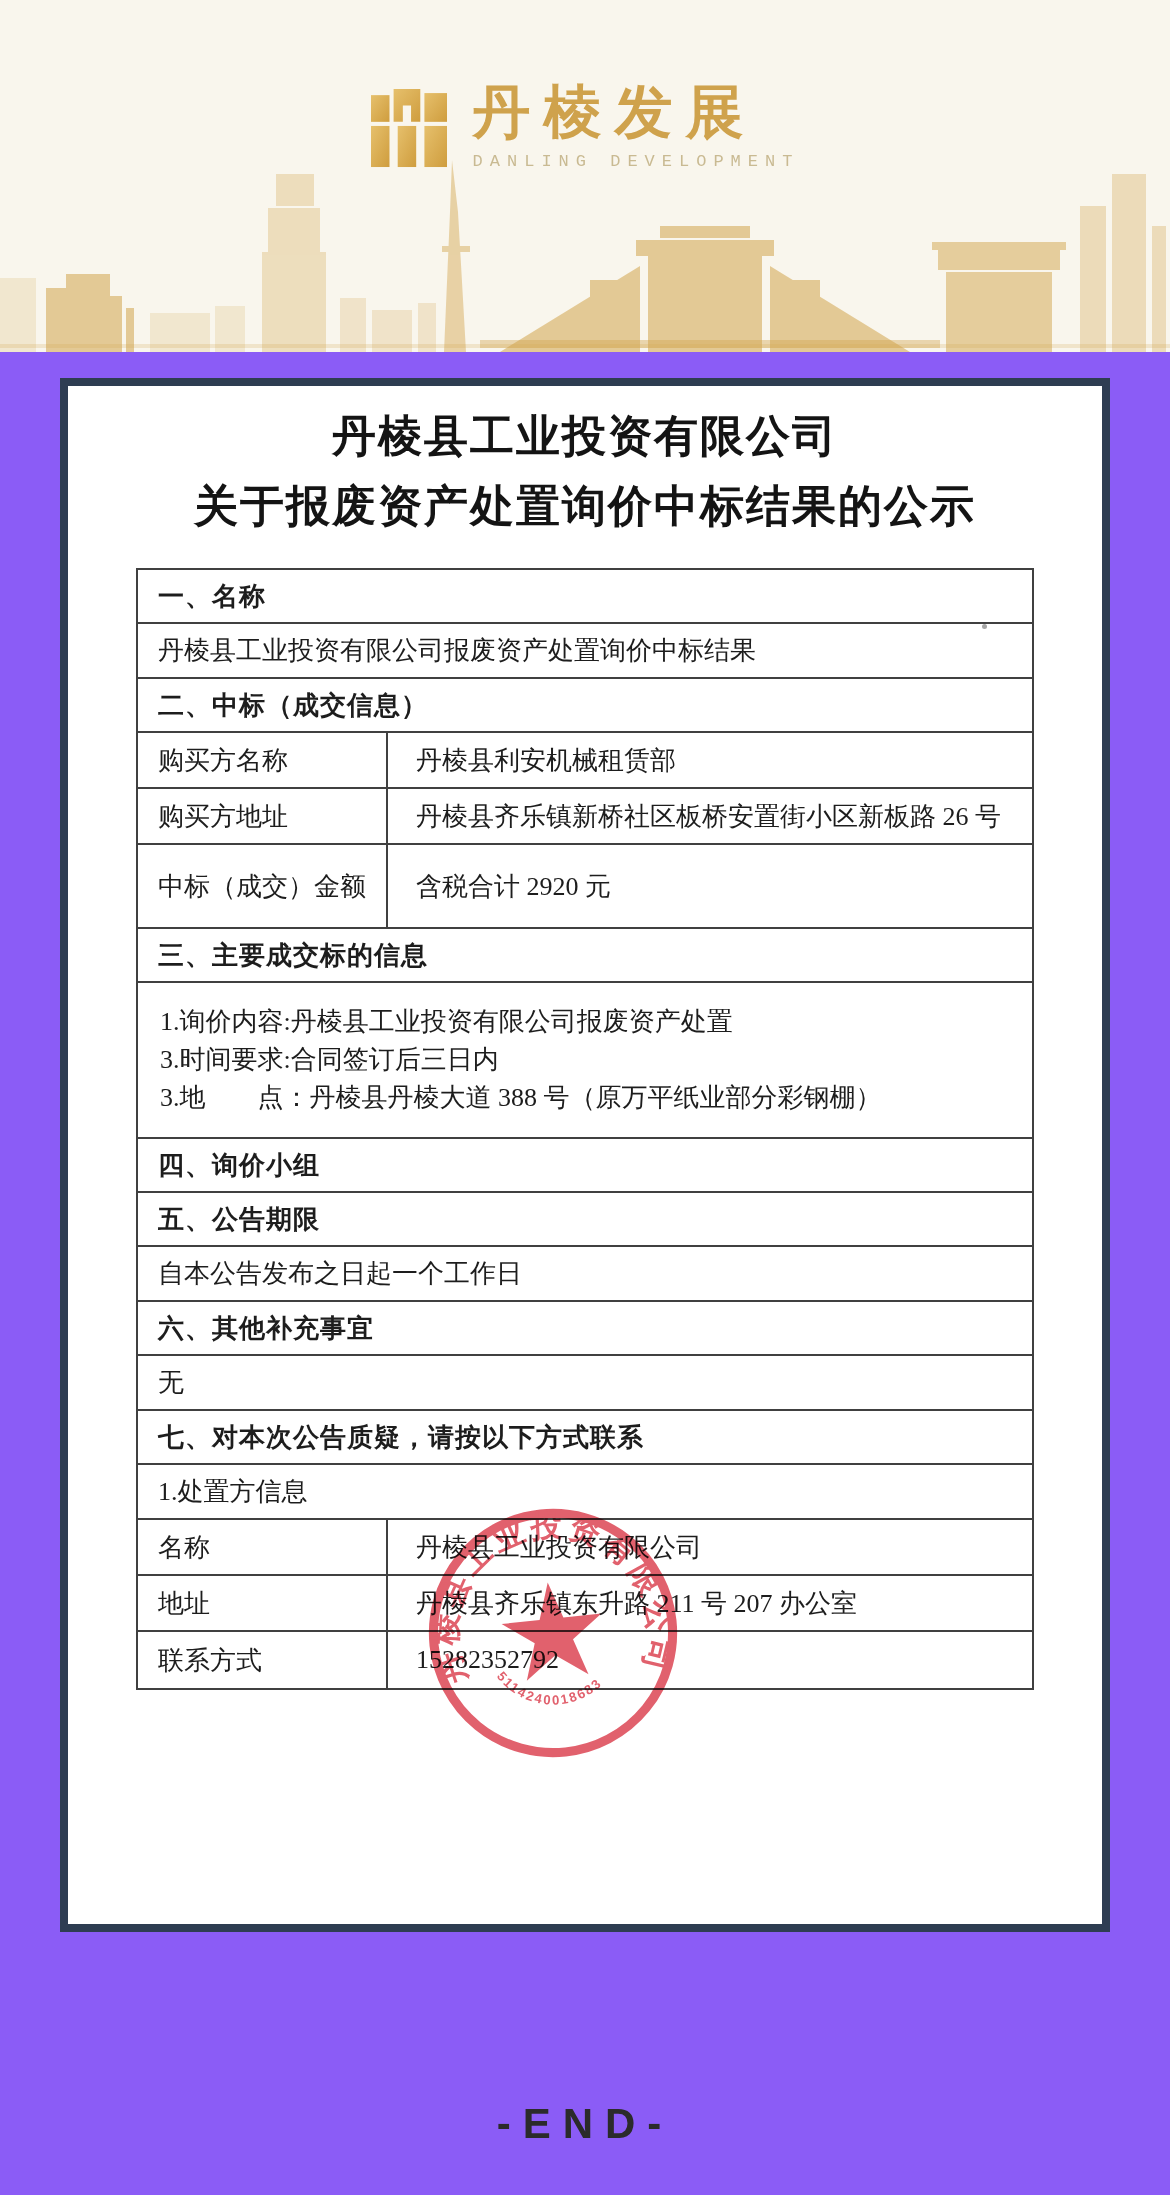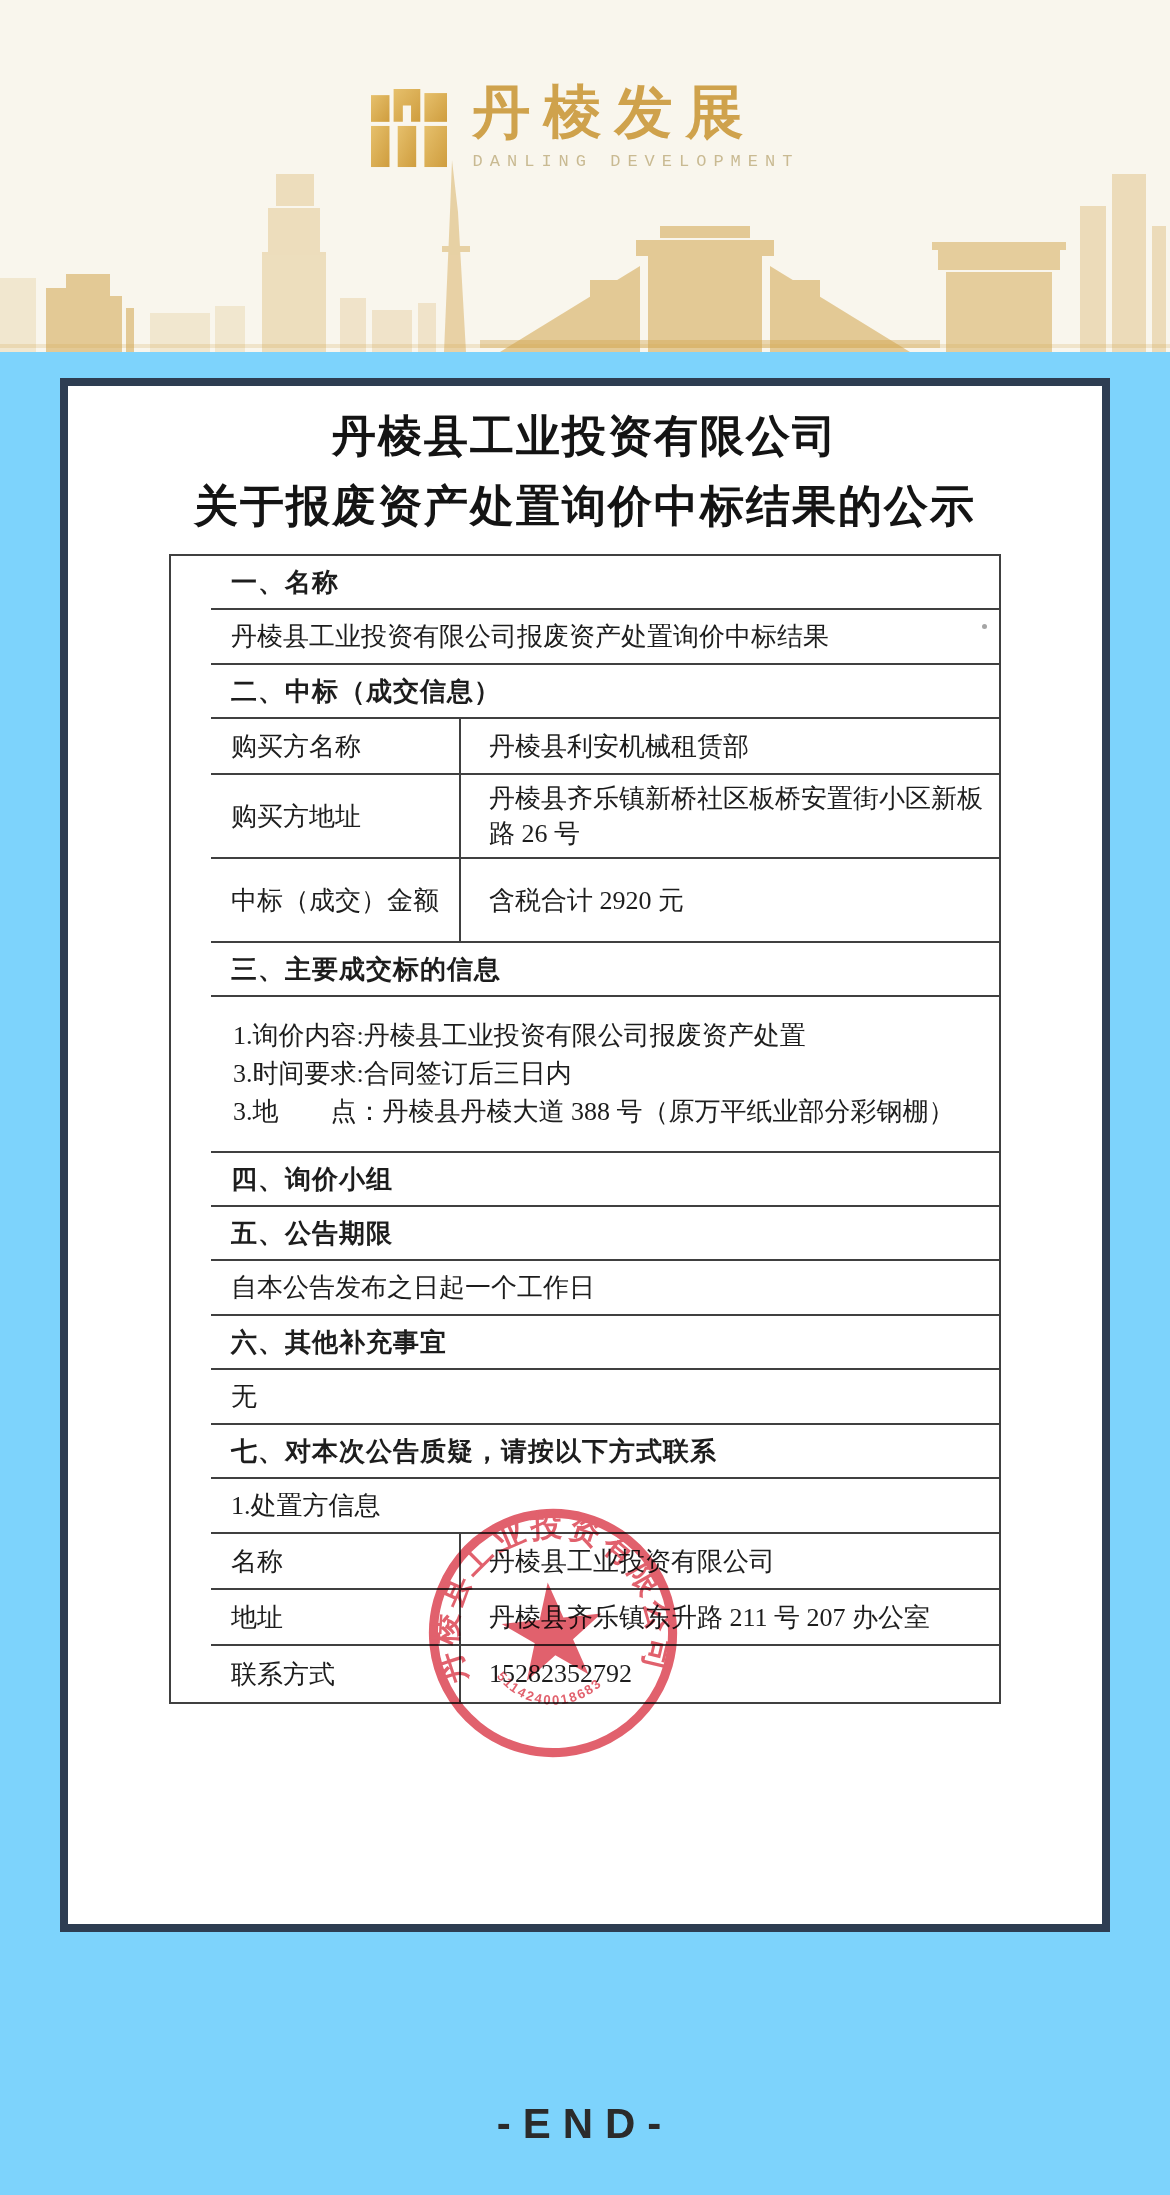--- a/index.html
+++ b/index.html
@@ -1,36 +1,36 @@
 <!DOCTYPE html>
 <html><head>
 <meta charset="utf-8">
 <style>
   html,body{margin:0;padding:0;background:#ffffff;}
-  .page{position:relative;width:1170px;height:2195px;overflow:hidden;background:#7dd3fc;
+  .page{position:relative;width:1170px;height:2195px;overflow:hidden;background:#8b5cf6;
         font-family:"Liberation Serif","DejaVu Serif",serif;color:#1d1d1d;}
 
   
   .header{position:absolute;top:0;left:0;width:1170px;height:352px;background:#f9f6ed;}
   .logo-row{position:absolute;top:82px;left:0;width:100%;display:flex;justify-content:center;align-items:flex-start;gap:26px;}
   .logo-icon{width:76px;height:80px;margin-top:6px;}
   .logo-text-col{display:flex;flex-direction:column;align-items:flex-start;}
   .logo-cn{font-size:58px;line-height:62px;font-weight:700;color:#cfa24c;letter-spacing:13px;}
   .logo-en{margin-top:8px;font-size:17px;color:#c9ba92;letter-spacing:7px;
            font-family:Liberation Mono, monospace;}
   .skyline{position:absolute;left:0;top:148px;width:1170px;height:204px;}
 
   
   .doc-frame{position:absolute;left:60px;top:378px;width:1050px;height:1554px;box-sizing:border-box;
              border:8px solid #2e3d52;background:#ffffff;}
   .doc-title{margin:16px 0 0;text-align:center;font-size:44px;font-weight:700;color:#141414;
              line-height:70px;letter-spacing:2px;}
   .doc-title span{display:block;}
 
-  .doc-table{width:832px;margin:12px auto 0;border:2px solid #404040;box-sizing:border-box;padding-left:40px;}
+  .doc-table{width:898px;margin:26px auto 0;border:2px solid #404040;box-sizing:border-box;}
   .row{box-sizing:border-box;border-bottom:2px solid #404040;display:flex;align-items:center;
        font-size:26px;color:#1d1d1d;}
   .row:last-child{border-bottom:none;}
   .row.section{min-height:54px;padding:4px 20px;font-family:"Liberation Sans","DejaVu Sans",sans-serif;
                font-weight:700;letter-spacing:1px;}
   .row.value{min-height:55px;padding:4px 20px;}
   .row.pair{min-height:56px;padding:0;align-items:stretch;}
   .pair .cell{display:flex;align-items:center;box-sizing:border-box;}
   .pair .cell.label{width:250px;padding:6px 8px 6px 20px;border-right:2px solid #404040;}
   .pair .cell.val{flex:1;padding:6px 10px 6px 28px;}

